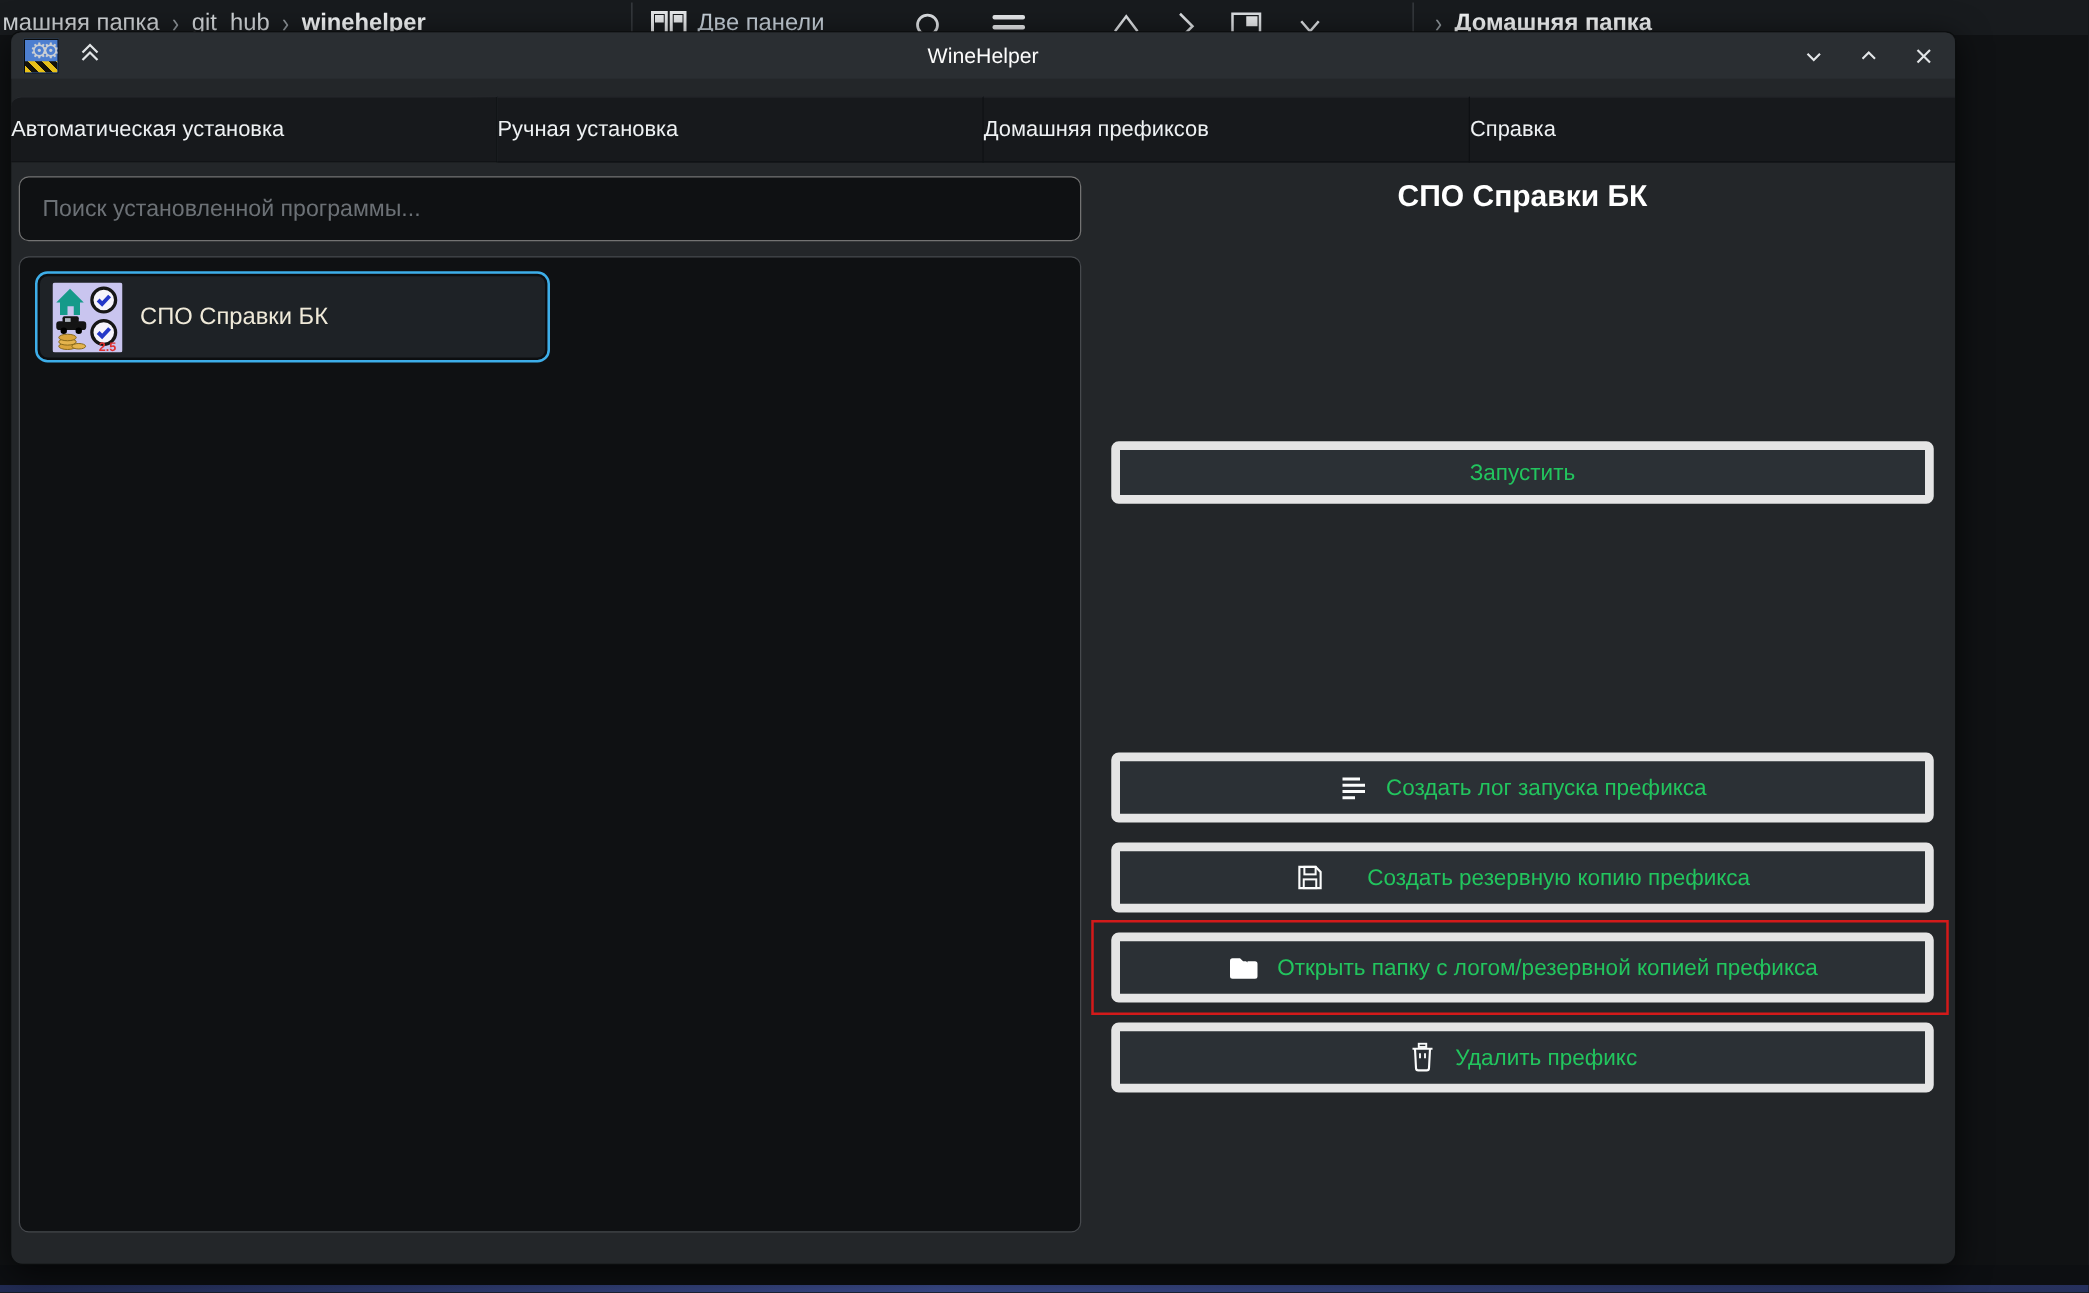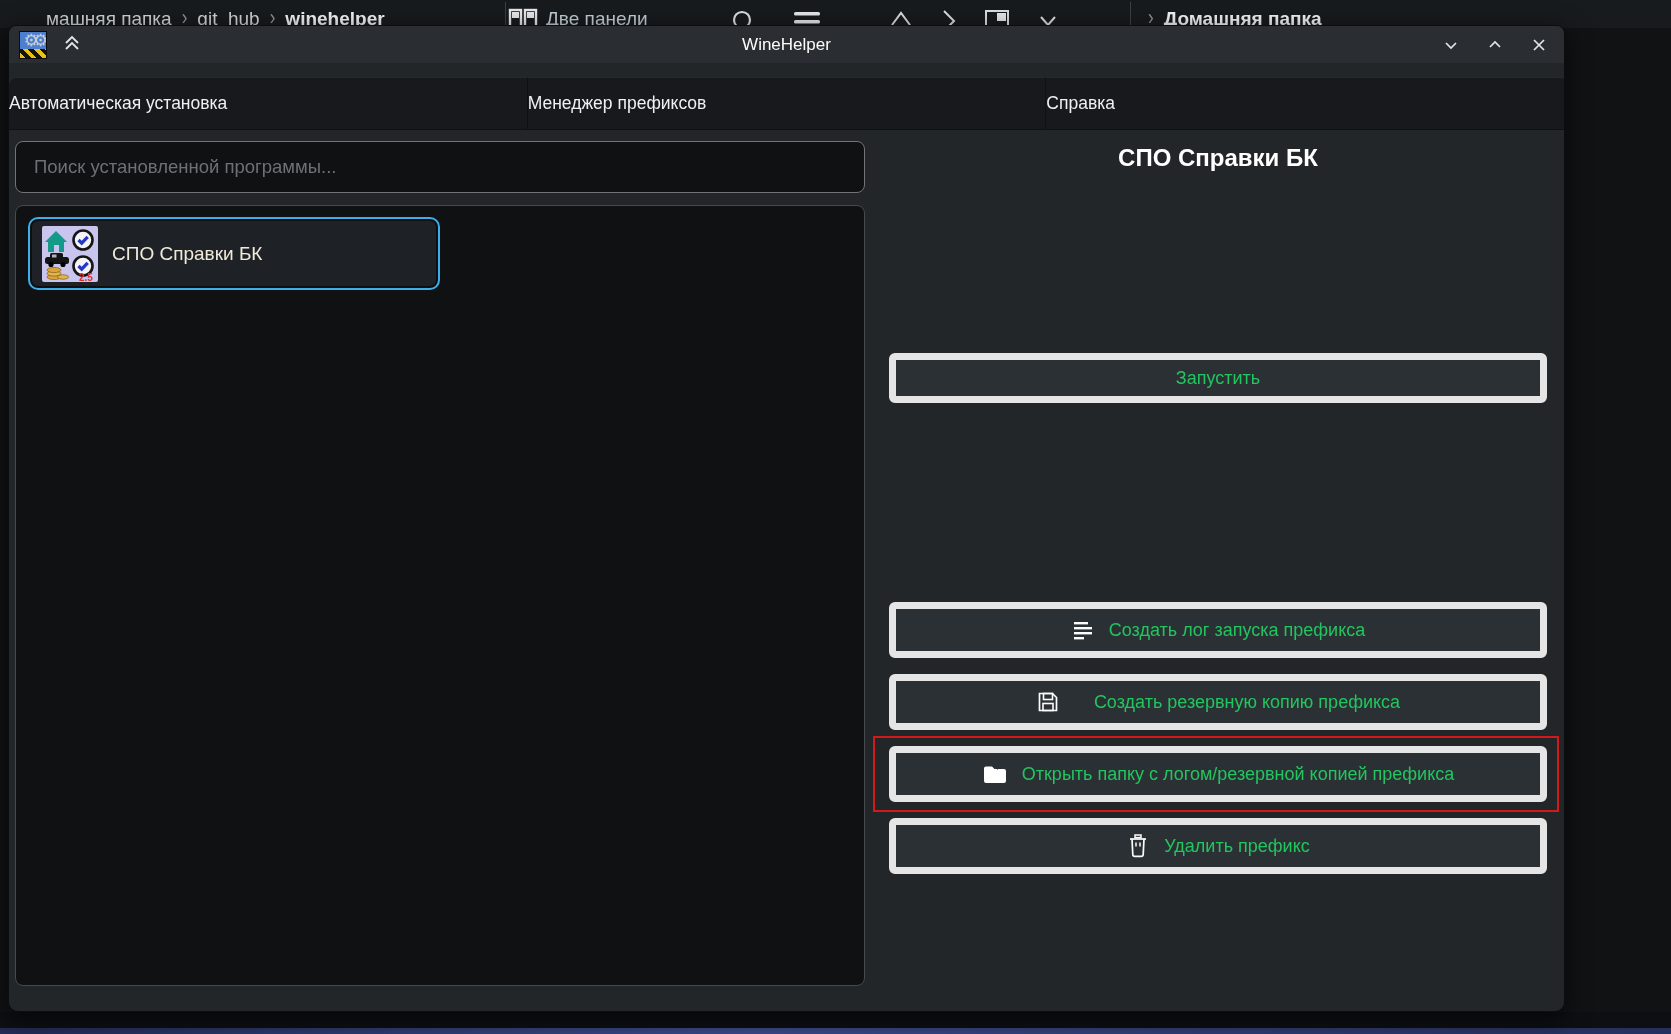--- a/index.html
+++ b/index.html
@@ -111,31 +111,31 @@
   .act-4 { top:864px; }
   .highlight-rect {
     position:absolute; left:864px; top:710px; width:686px; height:76px;
     border:2px solid #d31a1a; pointer-events:none; z-index:5;
   }
 </style>
 </head>
 <body>
 
 <div class="top-strip">
-  <div class="abs" style="left:2px;margin-left:44px;">
+  <div class="abs" style="left:2px;">
     <span>машняя папка</span>
     <span class="crumb-sep">›</span>
     <span>git_hub</span>
     <span class="crumb-sep">›</span>
     <span class="bold">winehelper</span>
   </div>
 
   <div class="vsep" style="left:505px;"></div>
 
-  <div class="abs" style="left:508px;">
+  <div class="abs" style="left:520px;">
     <span class="strip-icon">
       <svg width="30" height="22" viewBox="0 0 30 22">
         <rect x="2" y="2" width="11" height="18" fill="none" stroke="#e8eaec" stroke-width="2.4"></rect>
         <rect x="17" y="2" width="11" height="18" fill="none" stroke="#e8eaec" stroke-width="2.4"></rect>
         <rect x="4" y="4" width="7" height="6" fill="#e8eaec"></rect>
         <rect x="19" y="4" width="7" height="6" fill="#e8eaec"></rect>
       </svg>
     </span>
     <span style="color:#c6d0d9;">Две панели</span>
   </div>
@@ -227,21 +227,24 @@
         </svg>
       </span>
     </div>
   </div>
 
   <div class="tabbar">
     <div class="tab">
         <span>Автоматическая установка</span>
       </div>
     <div class="tab">
-        <span>Менеджер префиксов</span>
+        <span>Ручная установка</span>
+      </div>
+    <div class="tab">
+        <span>Домашняя префиксов</span>
       </div>
     <div class="tab">
         <span>Справка</span>
       </div>
   </div>
 
   <input class="search-input" type="text" placeholder="Поиск установленной программы..." style="">
 
   <div class="list-panel">
     <div class="list-item">

